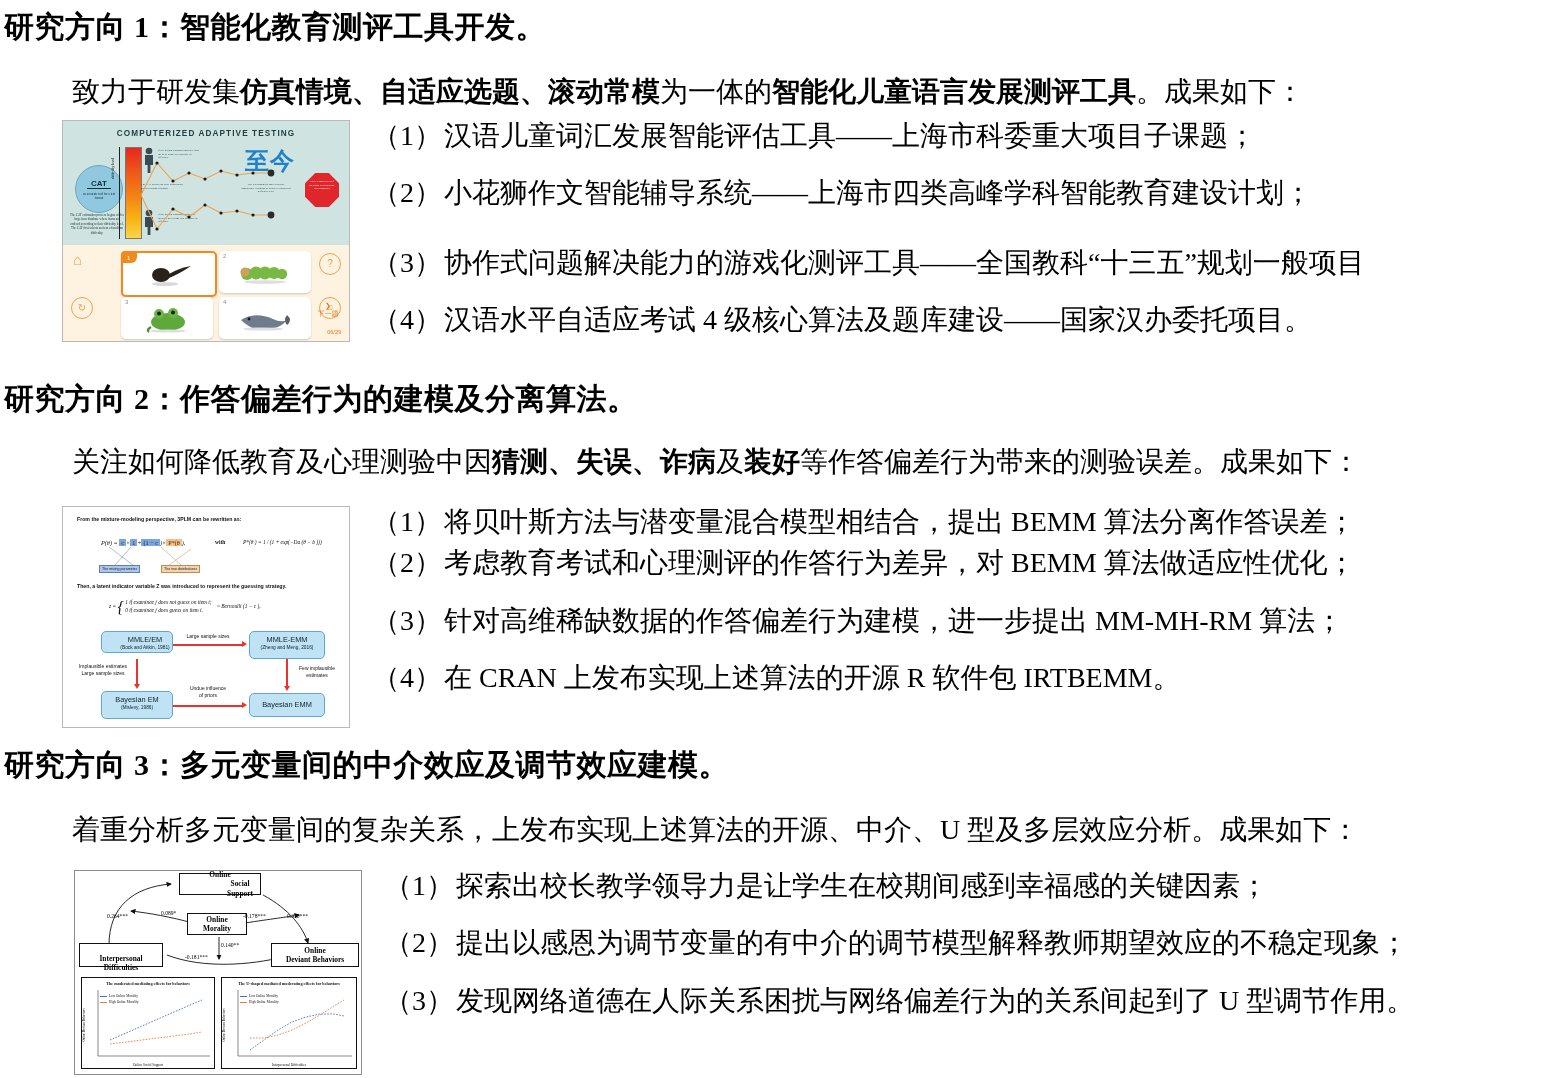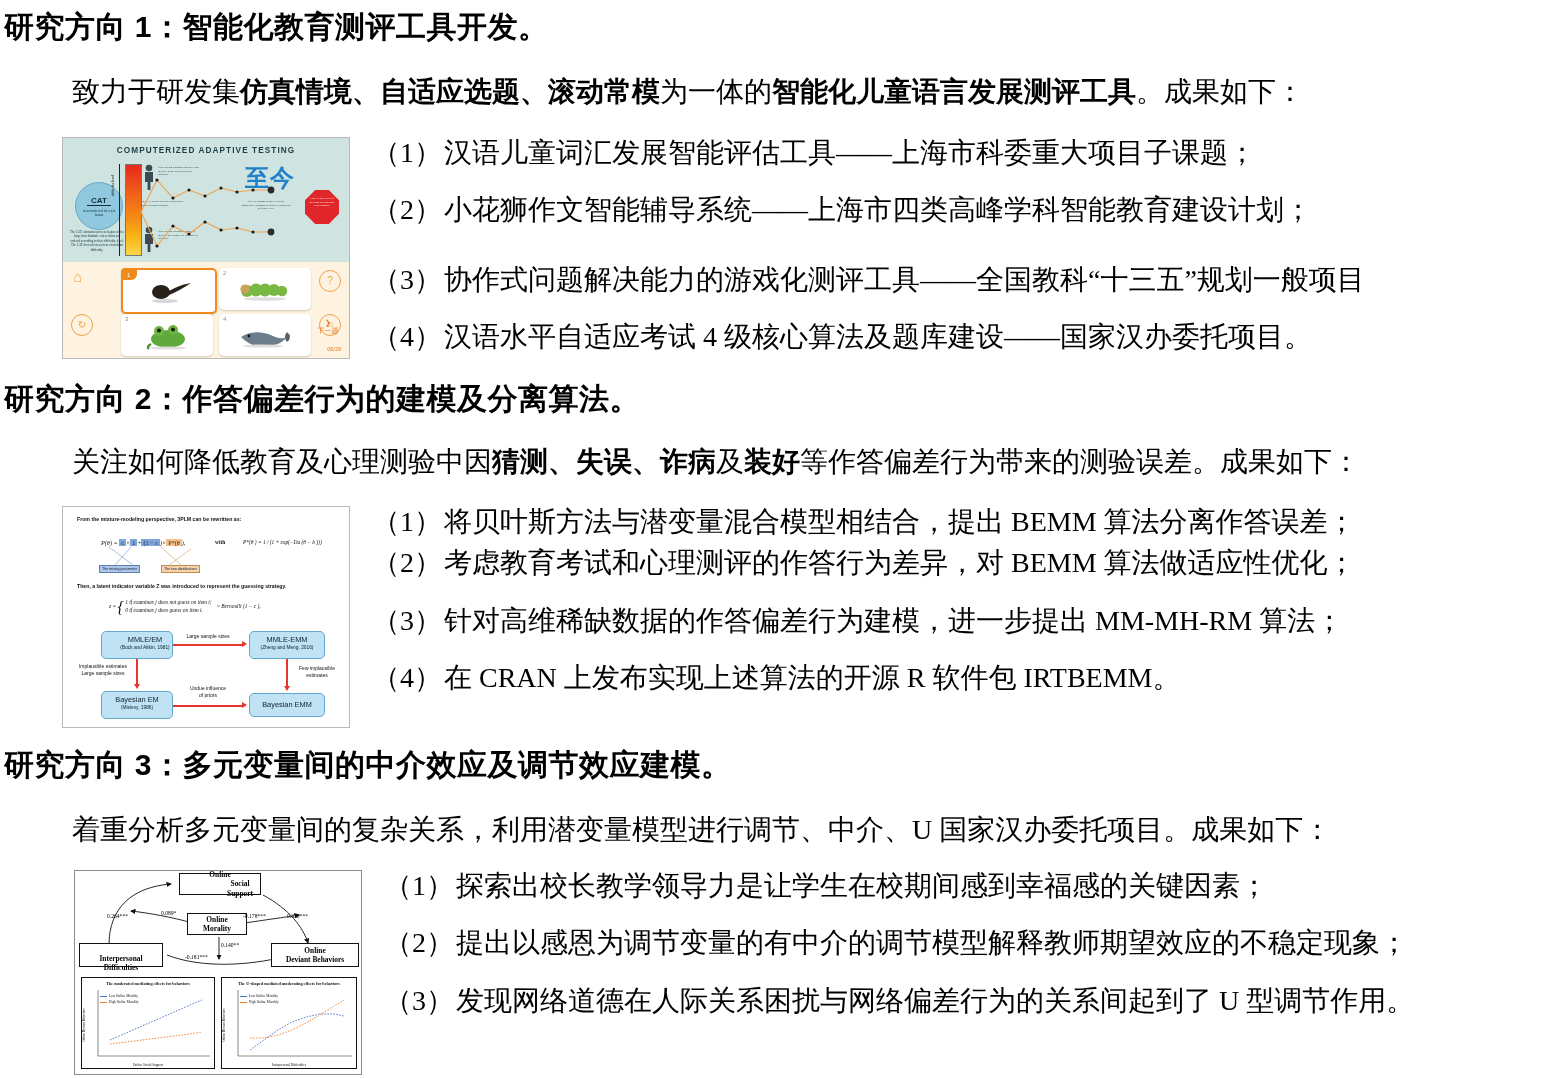--- a/index.html
+++ b/index.html
@@ -16,21 +16,21 @@
   }
   .page {
     position: relative;
     width: 1560px;
     height: 1078px;
     padding: 0;
   }
 
   
   .dir-heading {
-    font-family: Liberation Sans, sans-serif;
+    font-family: Liberation Serif, serif;
     font-weight: bold;
     font-size: 30px;
     letter-spacing: 0.5px;
     line-height: 1.1;
     margin: 0;
     padding: 0 0 0 2px;
     white-space: nowrap;
   }
 
   
@@ -410,21 +410,21 @@
 
 <div class="page">
 
   <div style="position:absolute; left:0; top:0; width:1560px;">
     <div class="dir-heading" style="position:absolute; left:2px; top:10px;">研究方向 1：智能化教育测评工具开发。</div>
 
     <div class="intro" style="position:absolute; left:0; top:76px;">
       <span>致力于研发集</span><span class="em">仿真情境、自适应选题、滚动常模</span><span>为一体的</span><span class="em">智能化儿童语言发展测评工具</span><span>。成果如下：</span>
     </div>
 
-    <div class="section-body" style="position:absolute; left:0; top:137px; width:1560px;">
+    <div class="section-body" style="position:absolute; left:0; top:120px; width:1560px;">
       <div class="figure-col">
 
         <div class="fig1">
           <div class="fig1-top">
             <div class="fig1-title">COMPUTERIZED ADAPTIVE TESTING</div>
             <div class="fig1-zhijin">至今</div>
 
             <div class="cat-bubble">
               <div class="cat-word">CAT</div>
               <div class="cat-sub">an accurate tool for a test format</div>
@@ -585,21 +585,21 @@
           <div class="f2formula" style="left:46px; top:92px; font-size:5.4px;">
             <span>z   =</span>
             <span style="font-size:16px; vertical-align:-5px;">{</span>
             <span style="display:inline-block; vertical-align:middle; line-height:1.35;">
               <span style="display:block;">1 if examinee j does not guess on item i;</span>
               <span style="display:block;">0 if examinee j does guess on item i.</span>
             </span>
             <span style="margin-left:4px;">~ Bernoulli (1 − c ),</span>
           </div>
 
-          <div class="flowbox" style="left:38px; top:124px; width:72px; height:28px;padding-left:16px;">
+          <div class="flowbox" style="left:38px; top:124px; width:72px; height:22px;padding-left:16px;">
             <div>
               <span class="fb-t">MMLE/EM</span>
               <span class="fb-s">(Bock and Aitkin, 1981)</span>
             </div>
           </div>
           <div class="flowbox" style="left:186px; top:124px; width:76px; height:28px;">
             <div>
               <span class="fb-t">MMLE-EMM</span>
               <span class="fb-s">(Zheng and Meng, 2016)</span>
             </div>
@@ -647,21 +647,21 @@
         <p class="item" style="margin-bottom:26px;"><span class="num">（2）</span><span>考虑教育考试和心理测评的作答行为差异，对 BEMM 算法做适应性优化；</span></p>
         <p class="item" style="margin-bottom:26px;"><span class="num">（3）</span><span>针对高维稀缺数据的作答偏差行为建模，进一步提出 MM-MH-RM 算法；</span></p>
         <p class="item"><span class="num">（4）</span><span>在 CRAN 上发布实现上述算法的开源 R 软件包 IRTBEMM。</span></p>
       </div>
     </div>
   </div>
 
   <div style="position:absolute; left:0; top:748px; width:1560px;">
     <div class="dir-heading" style="position:absolute; left:2px; top:0;">研究方向 3：多元变量间的中介效应及调节效应建模。</div>
 
-    <div class="intro" style="position:absolute; left:0; top:66px;">着重分析多元变量间的复杂关系，利用潜变量模型进行调节、中介、U 国家汉办委托项目。成果如下：</div>
+    <div class="intro" style="position:absolute; left:0; top:66px;">着重分析多元变量间的复杂关系，上发布实现上述算法的开源、中介、U 型及多层效应分析。成果如下：</div>
 
     <div class="section-body" style="position:absolute; left:12px; top:122px; width:1560px;">
       <div class="figure-col">
 
         <div class="fig3">
 
           <svg style="position:absolute; left:0; top:0; width:288px; height:106px;" viewBox="0 0 288 106">
             <defs>
               <marker id="ah" markerWidth="6" markerHeight="6" refX="5" refY="3" orient="auto">
                 <path d="M0,0 L6,3 L0,6 z" fill="#111"></path>

